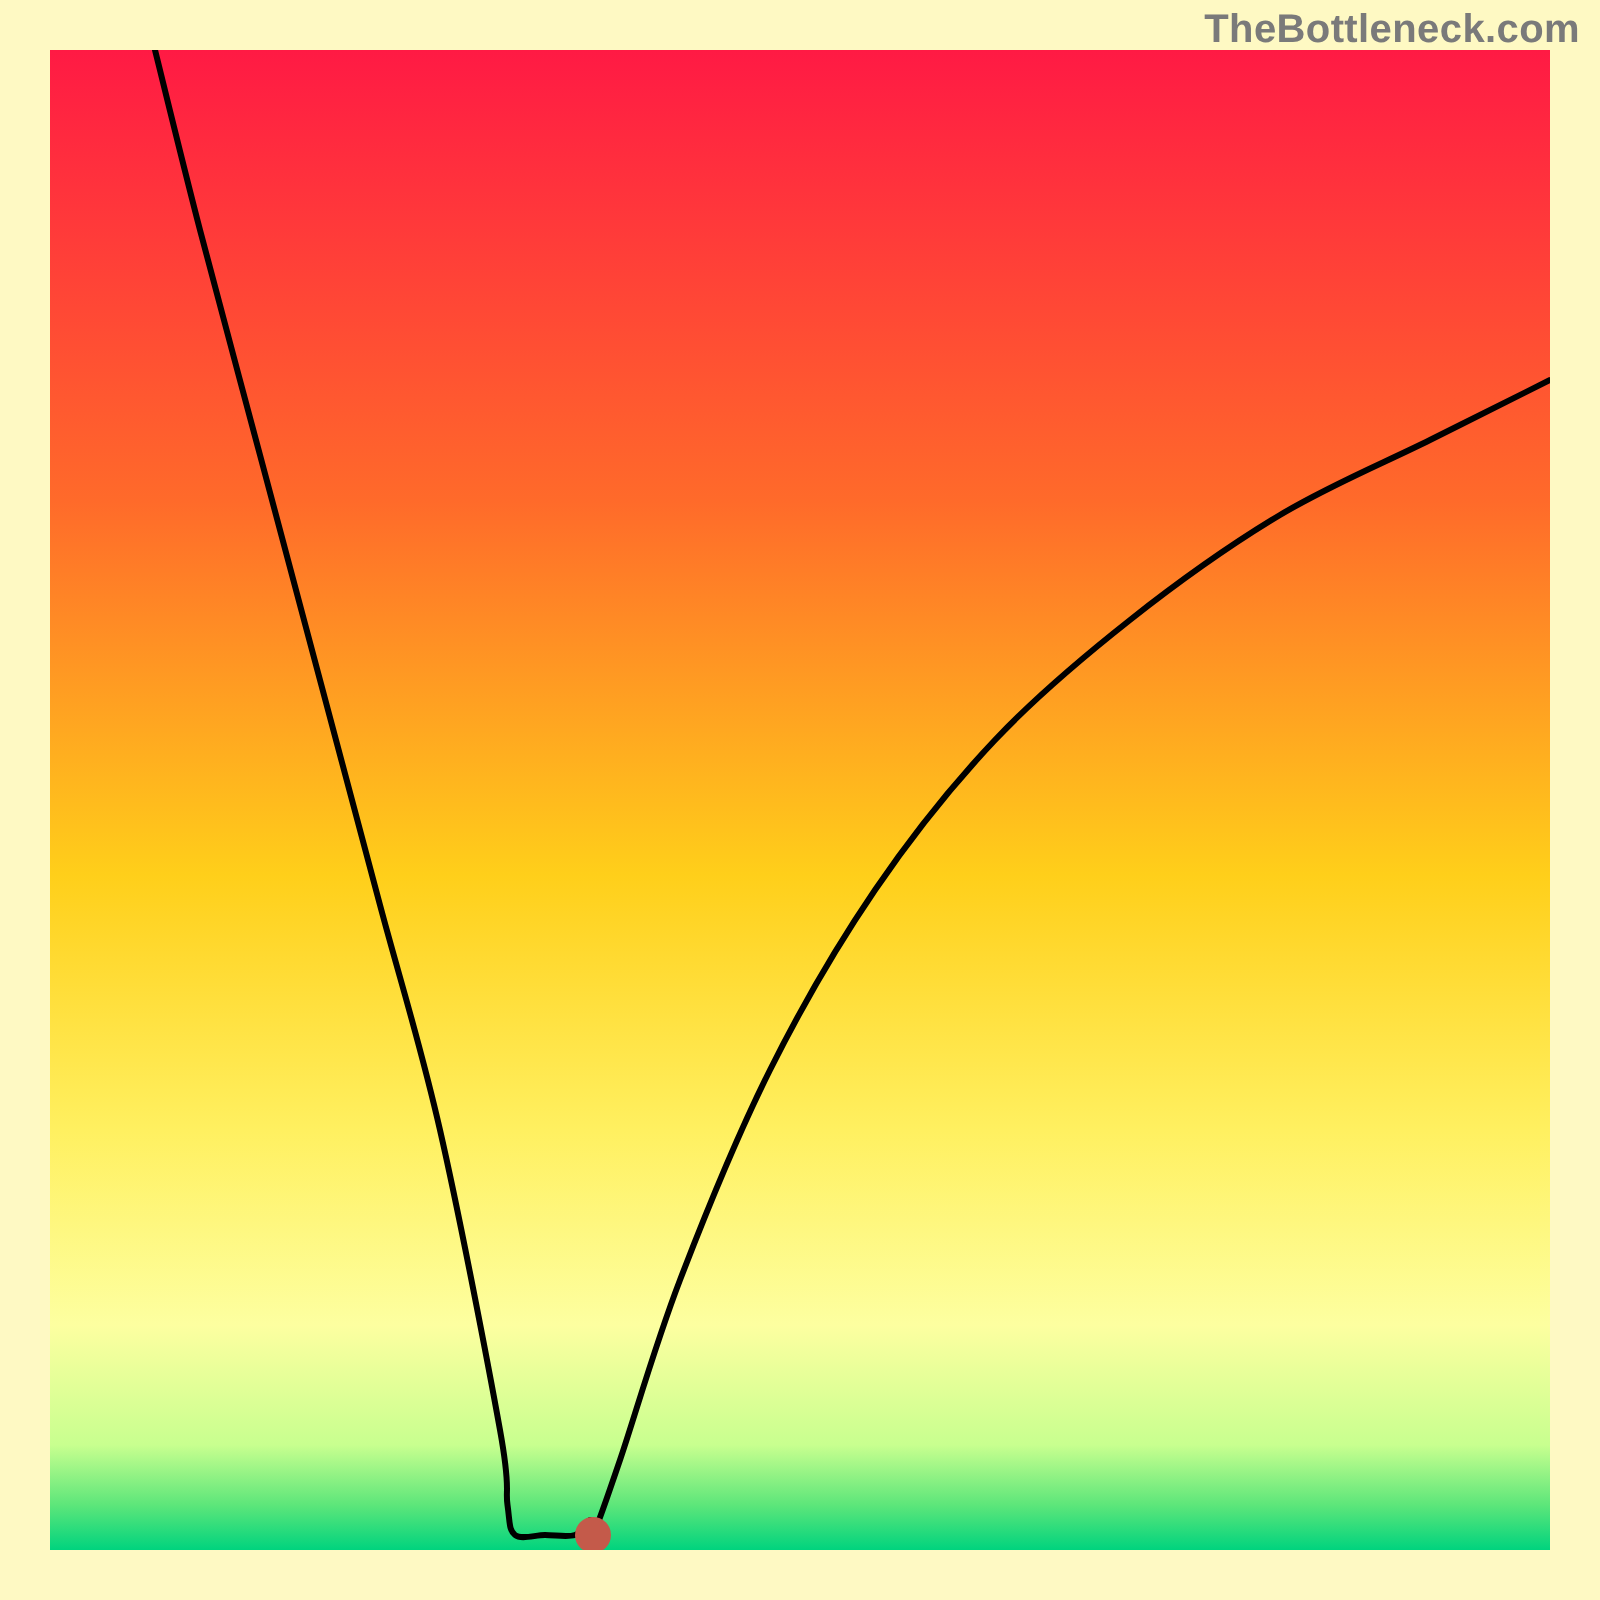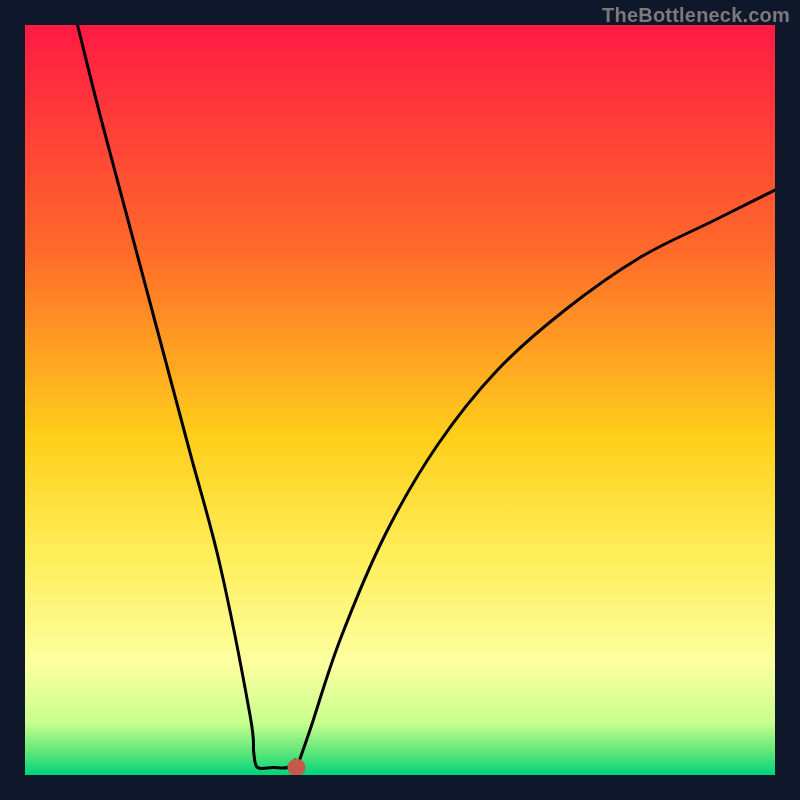--- a/index.html
+++ b/index.html
@@ -8,21 +8,21 @@
     width: 800px;
     height: 800px;
     background: #000;
     font-family: Arial, Helvetica, sans-serif;
     overflow: hidden;
   }
   .frame {
     position: relative;
     width: 800px;
     height: 800px;
-    background: #0f172a;
+    background: #fef9c3;
   }
   .watermark {
     position: absolute;
     top: 4px;
     right: 10px;
     color: #7a7a7a;
     font-size: 20px;
     font-weight: 600;
     letter-spacing: 0.2px;
     z-index: 5;

